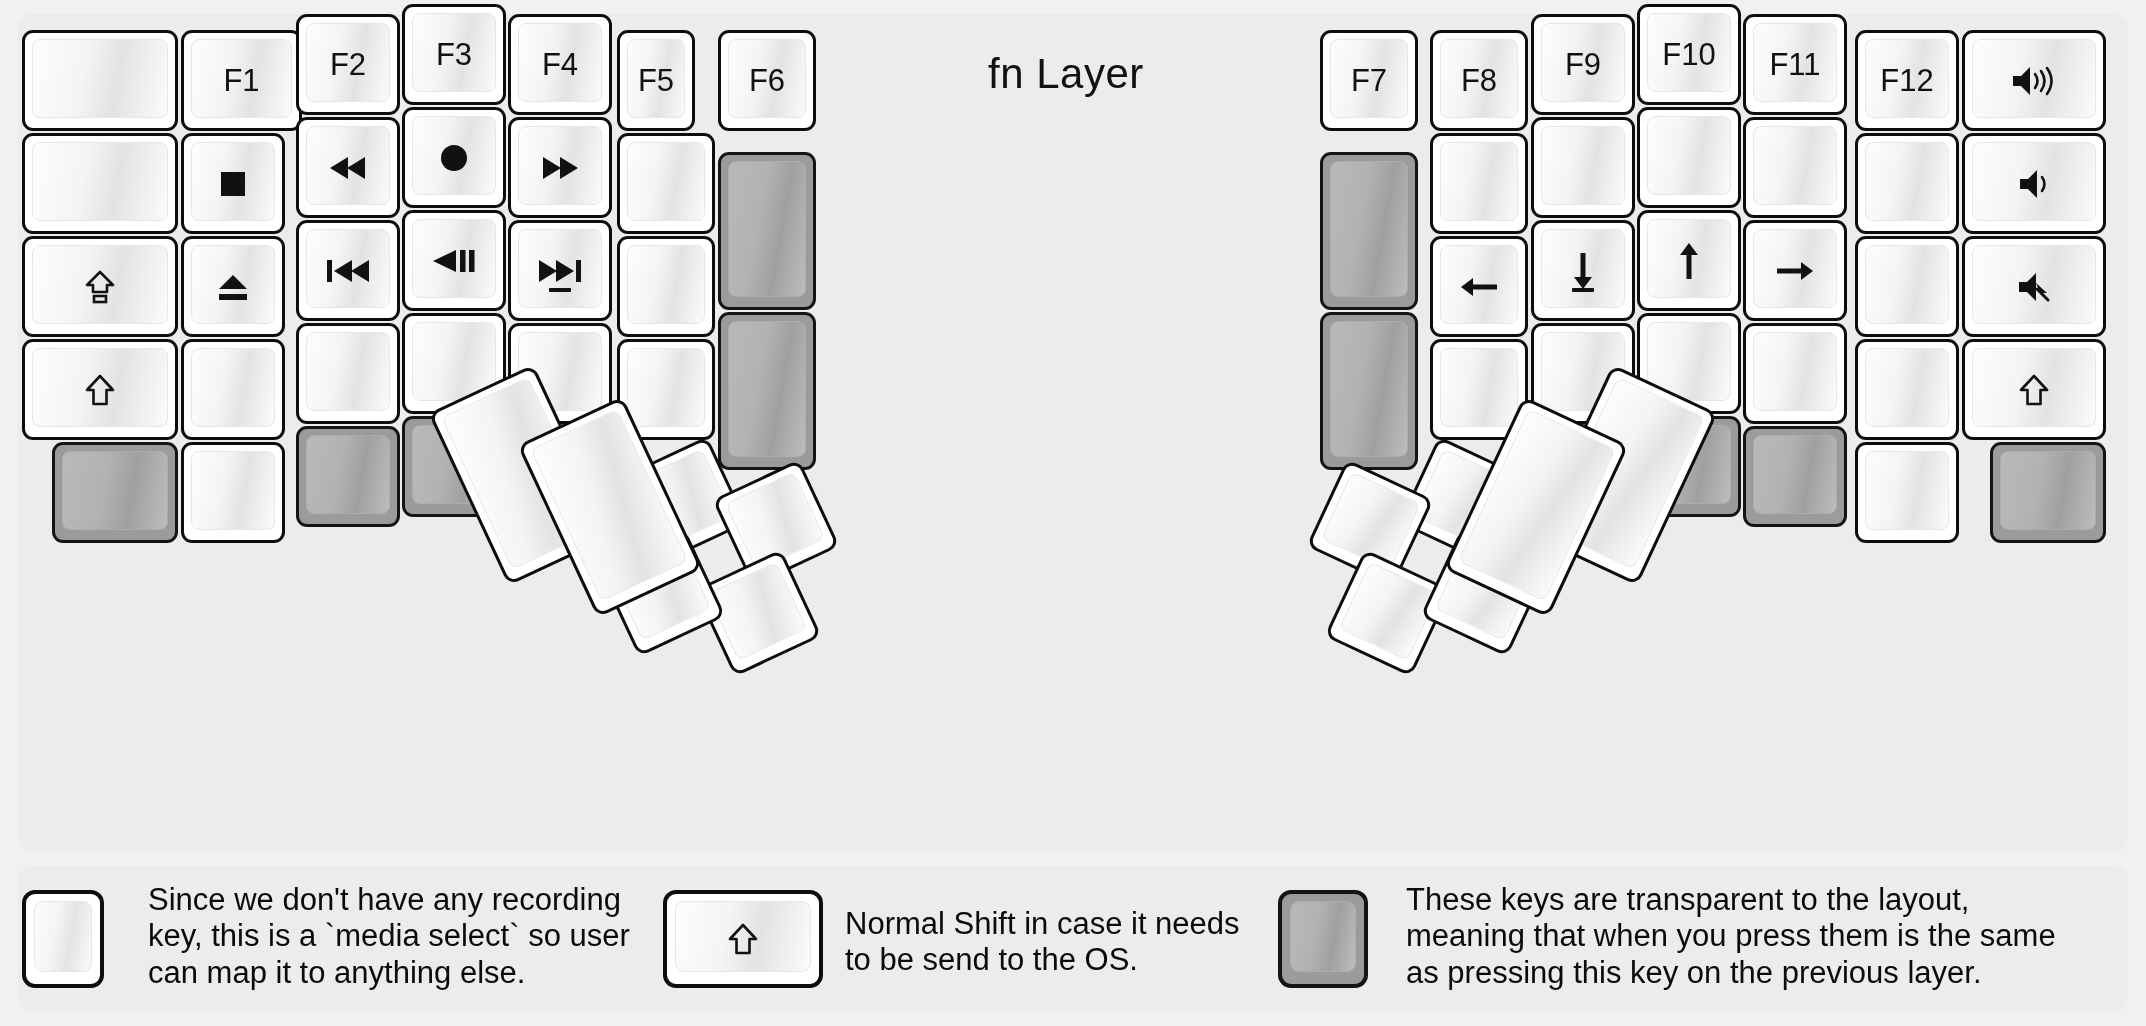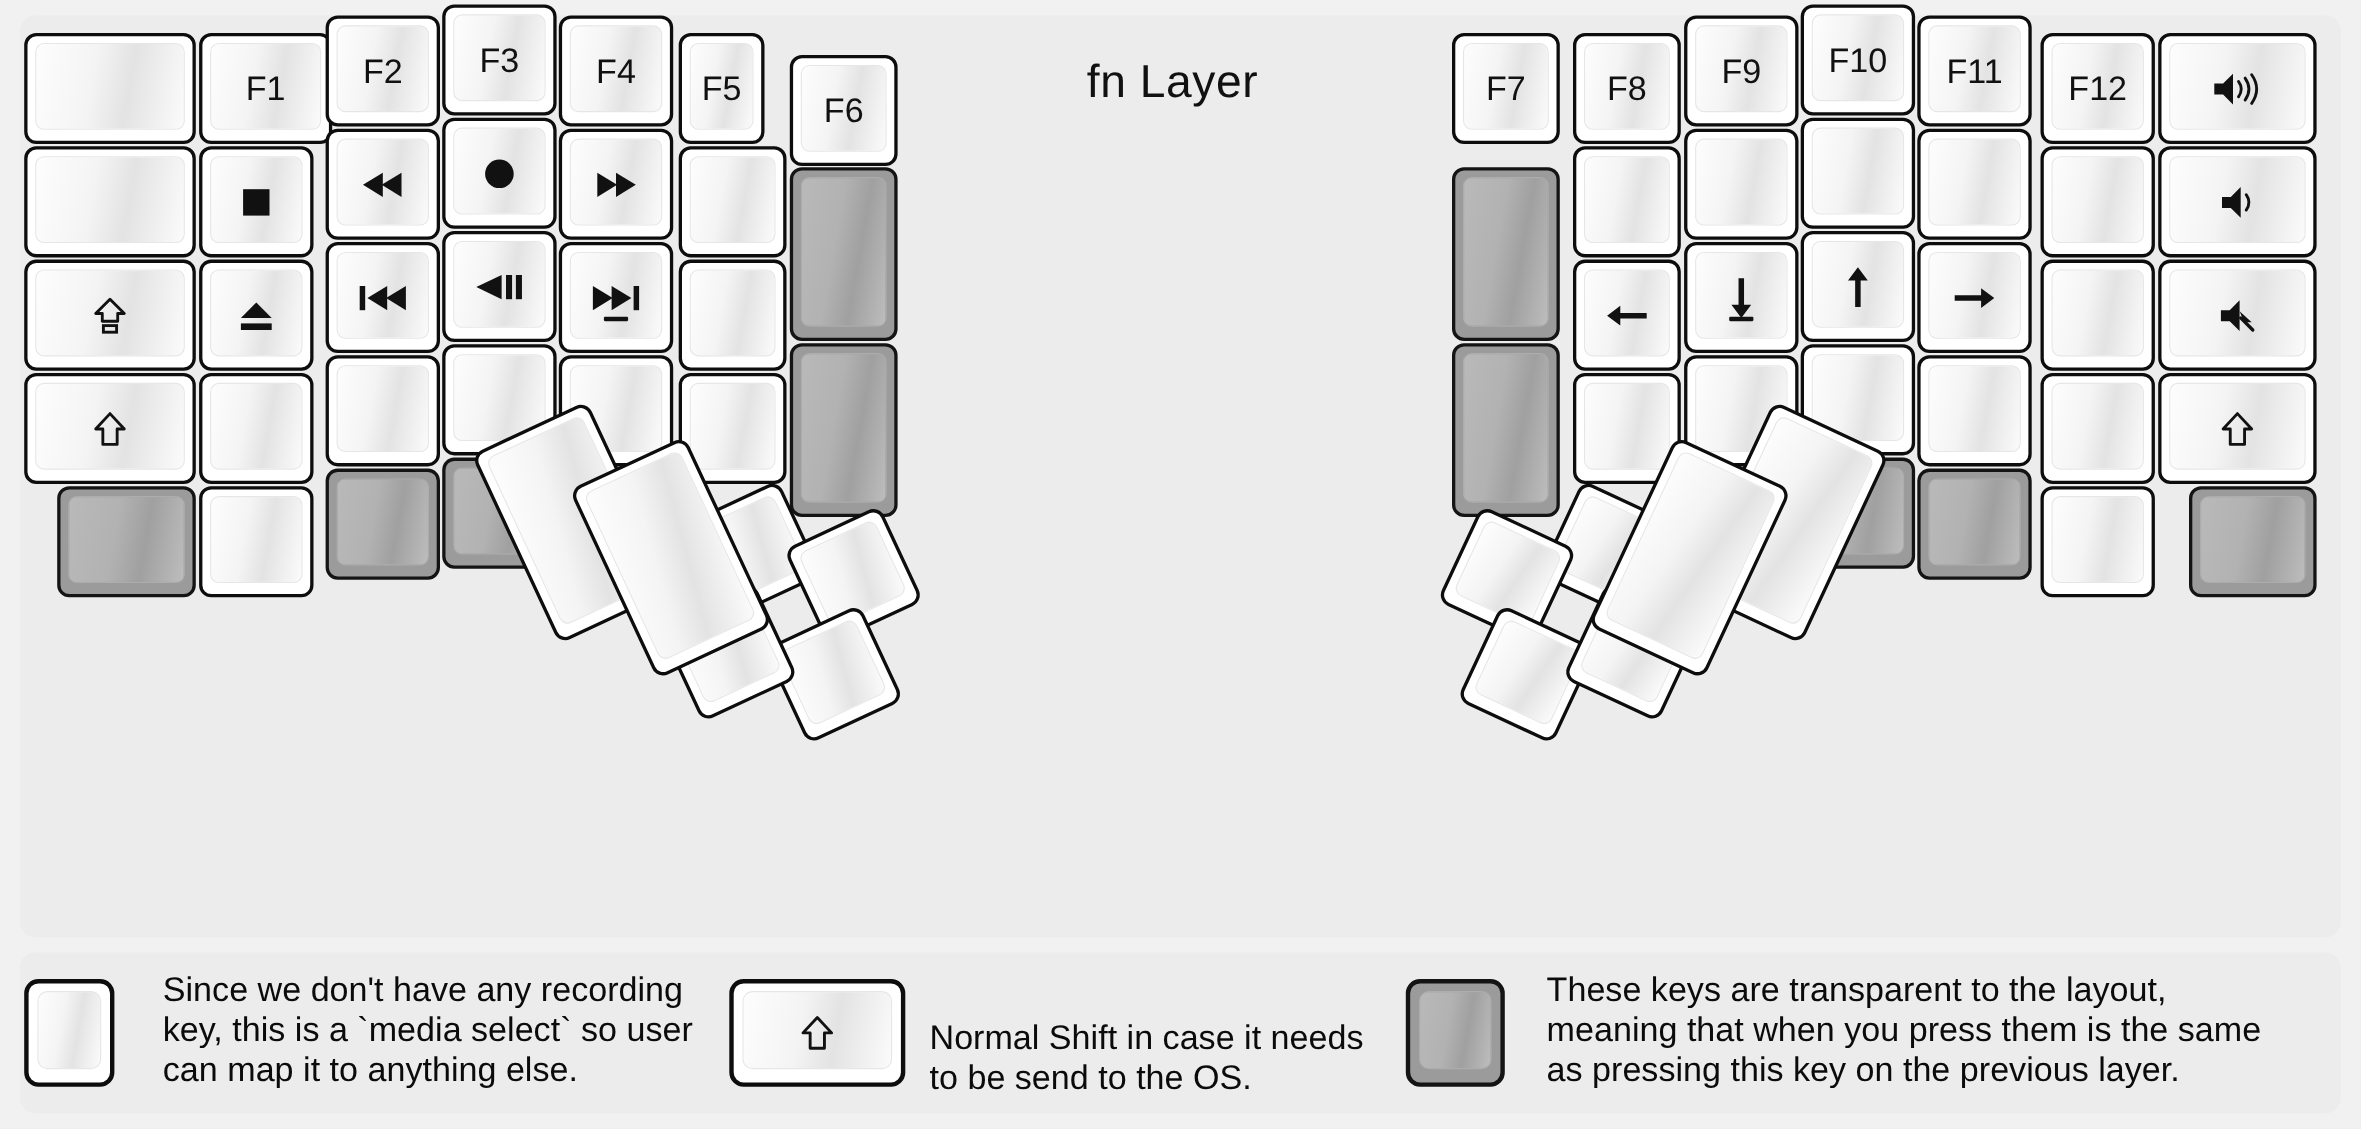--- a/index.html
+++ b/index.html
@@ -241,21 +241,21 @@
       </div>
       <div class="key" style="left: 617px; top: 133px; width: 98px; height: 101px;">
         <div class="cap"></div>
       </div>
       <div class="key" style="left: 617px; top: 236px; width: 98px; height: 101px;">
         <div class="cap"></div>
       </div>
       <div class="key" style="left: 617px; top: 339px; width: 98px; height: 101px;">
         <div class="cap"></div>
       </div>
-      <div class="key" style="left: 718px; top: 30px; width: 98px; height: 101px; margin-top: 20px;">
+      <div class="key" style="left: 718px; top: 30px; width: 98px; height: 101px;">
         <div class="cap"></div>
         <span class="lbl">F6</span>
       </div>
       <div class="key trans" style="left: 718px; top: 152px; width: 98px; height: 158px;">
         <div class="cap"></div>
       </div>
       <div class="key trans" style="left: 718px; top: 312px; width: 98px; height: 158px;">
         <div class="cap"></div>
       </div>
       <div class="key" style="left: 1320px; top: 30px; width: 98px; height: 101px;">
@@ -455,21 +455,21 @@
 key, this is a `media select` so user
 can map it to anything else.</div>
       <div class="leg-key" style="position: absolute; left: 663px; top: 890px; width: 160px; height: 98px;">
         <div class="cap"></div>
         <span class="lbl" style="position: relative;">
           <svg class="glyph" width="30" height="32" viewBox="0 0 30 32" fill="#111">
             <path d="M15 2 L28 16 L21.5 16 L21.5 30 L8.5 30 L8.5 16 L2 16 Z" fill="none" stroke="#111" stroke-width="2.6" stroke-linejoin="round"></path>
           </svg>
         </span>
       </div>
-      <div class="leg-text" style="position: absolute; left: 845px; top: 926px; margin: 0px;">Normal Shift in case it needs
+      <div class="leg-text" style="position: absolute; left: 845px; top: 906px; margin: 0px;">Normal Shift in case it needs
 to be send to the OS.</div>
       <div class="leg-key trans" style="position: absolute; left: 1278px; top: 890px; width: 90px; height: 98px;">
         <div class="cap"></div>
       </div>
       <div class="leg-text" style="position: absolute; left: 1406px; top: 882px; margin: 0px;">These keys are transparent to the layout,
 meaning that when you press them is the same
 as pressing this key on the previous layer.</div>
     </div>
 
 </div>

